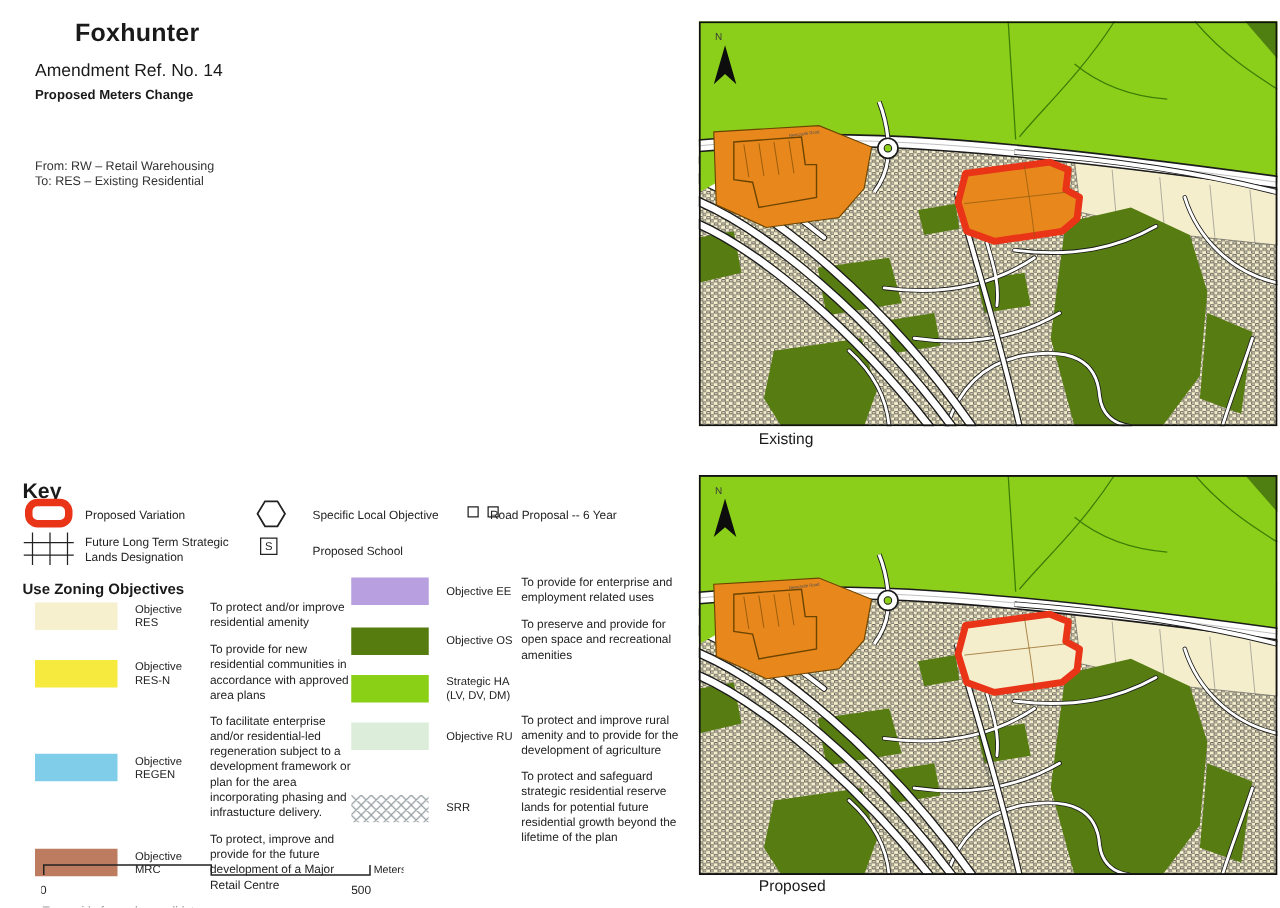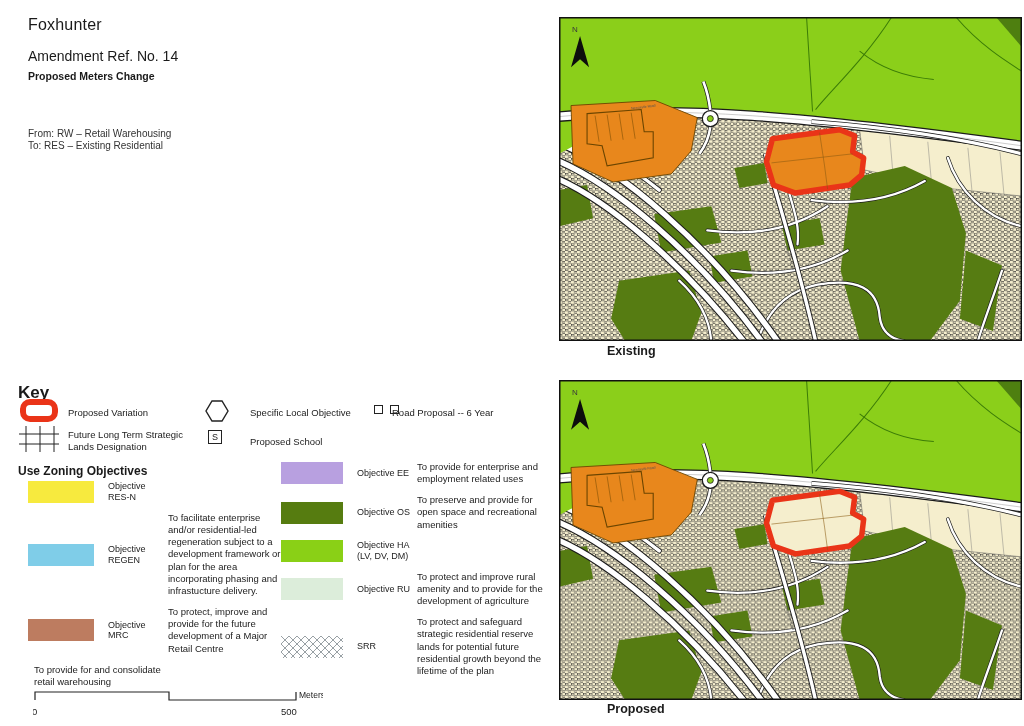--- a/index.html
+++ b/index.html
@@ -1,21 +1,21 @@
 <!DOCTYPE html>
 <html><head>
 <meta charset="utf-8">
 <style>
   html,body{margin:0;padding:0;background:#fff;}
   .page{position:relative;width:1024px;height:726px;background:#ffffff;
         font-family:"Liberation Sans", sans-serif;color:#1a1a1a;overflow:hidden;}
   .abs{position:absolute;}
 
   
-  .doc-title{font-size:16px;font-weight:normal;letter-spacing:.2px;}
+  .doc-title{font-size:20px;font-weight:bold;letter-spacing:.2px;margin-left:32px;}
   .amend-ref{font-size:14px;font-weight:normal;}
   .change-head{font-size:10.5px;font-weight:bold;}
   .change-line{font-size:10px;color:#333;margin-top:44px;}
 
   
   .key-title{font-size:17px;font-weight:bold;}
   .key-label{font-size:9.5px;color:#222;line-height:1.25;}
   .variation-chip{width:38px;height:23px;border:6px solid #ea3418;border-radius:10px;background:#fff;box-sizing:border-box;}
   .sq{width:9px;height:9px;border:1.5px solid #222;display:inline-block;background:#fff;box-sizing:border-box;}
   .s-box{width:14px;height:14px;border:1.5px solid #222;font-size:9px;display:flex;align-items:center;justify-content:center;background:#fff;box-sizing:border-box;}
@@ -24,21 +24,21 @@
   .zone-title{font-size:12px;font-weight:bold;}
   .zone-col{display:flex;flex-direction:column;}
   .zone-row{display:flex;align-items:center;margin-bottom:9px;}
   .swatch{width:66px;height:22px;flex:0 0 auto;}
   .swatch.right{width:62px;}
   .zone-code{width:54px;margin-left:14px;font-size:9px;color:#222;line-height:1.2;flex:0 0 auto;}
   .zone-desc{width:140px;margin-left:6px;font-size:9.5px;color:#222;line-height:1.28;}
 
   
   .map-frame{position:absolute;left:559px;width:463px;}
-  .map-label{font-size:12.5px;font-weight:bold;padding-left:47px;}
+  .map-label{font-size:12.5px;font-weight:normal;padding-left:47px;}
   svg{display:block;}
   .hidden-defs{position:absolute;width:0;height:0;overflow:hidden;}
 </style>
 </head>
 <body>
 
 <div class="page">
 
   <div class="abs doc-title" style="left:28px;top:16px">Foxhunter</div>
   <div class="abs amend-ref" style="left:28px;top:48px">Amendment Ref. No. 14</div>
@@ -67,22 +67,28 @@
   </svg>
   <div class="abs key-label" style="left:68px;top:429px;width:132px">Future Long Term Strategic Lands Designation</div>
 
   <div class="abs s-box" style="left:208px;top:430px">S</div>
   <div class="abs key-label" style="left:250px;top:436px">Proposed School</div>
 
   <div class="abs zone-title" style="left:18px;top:464px">Use Zoning Objectives</div>
 
   <div class="abs zone-col" style="left:28px;top:481px;width:254px">
     <div class="zone-row">
+      <div class="swatch" style="background-color: rgb(247, 240, 207);"></div>
+      <div class="zone-code">Objective RES</div>
+      <div class="zone-desc">To protect and/or improve residential amenity</div>
+    </div>
+    <div class="zone-row">
       <div class="swatch" style="background-color: rgb(247, 234, 62);"></div>
       <div class="zone-code">Objective RES-N</div>
+      <div class="zone-desc">To provide for new residential communities in accordance with approved area plans</div>
     </div>
     <div class="zone-row">
       <div class="swatch" style="background-color: rgb(127, 205, 232);"></div>
       <div class="zone-code">Objective REGEN</div>
       <div class="zone-desc">To facilitate enterprise and/or residential-led regeneration subject to a development framework or plan for the area incorporating phasing and infrastucture delivery.</div>
     </div>
     <div class="zone-row">
       <div class="swatch" style="background-color: rgb(189, 124, 96);"></div>
       <div class="zone-code">Objective MRC</div>
       <div class="zone-desc">To protect, improve and provide for the future development of a Major Retail Centre</div>
@@ -99,21 +105,21 @@
       <div class="zone-code">Objective EE</div>
       <div class="zone-desc">To provide for enterprise and employment related uses</div>
     </div>
     <div class="zone-row">
       <div class="swatch right" style="background-color: rgb(86, 124, 16);"></div>
       <div class="zone-code">Objective OS</div>
       <div class="zone-desc">To preserve and provide for open space and recreational amenities</div>
     </div>
     <div class="zone-row">
       <div class="swatch right" style="background-color: rgb(138, 208, 22);"></div>
-      <div class="zone-code">Objective HA (LV, DV, DM)</div>
+      <div class="zone-code">Strategic HA (LV, DV, DM)</div>
     </div>
     <div class="zone-row">
       <div class="swatch right" style="background-color: rgb(220, 237, 218);"></div>
       <div class="zone-code">Objective RU</div>
       <div class="zone-desc">To protect and improve rural amenity and to provide for the development of agriculture</div>
     </div>
     <div class="zone-row">
       <svg class="swatch right" width="62" height="22">
         <defs>
           <pattern id="xh" width="8" height="8" patternUnits="userSpaceOnUse">

